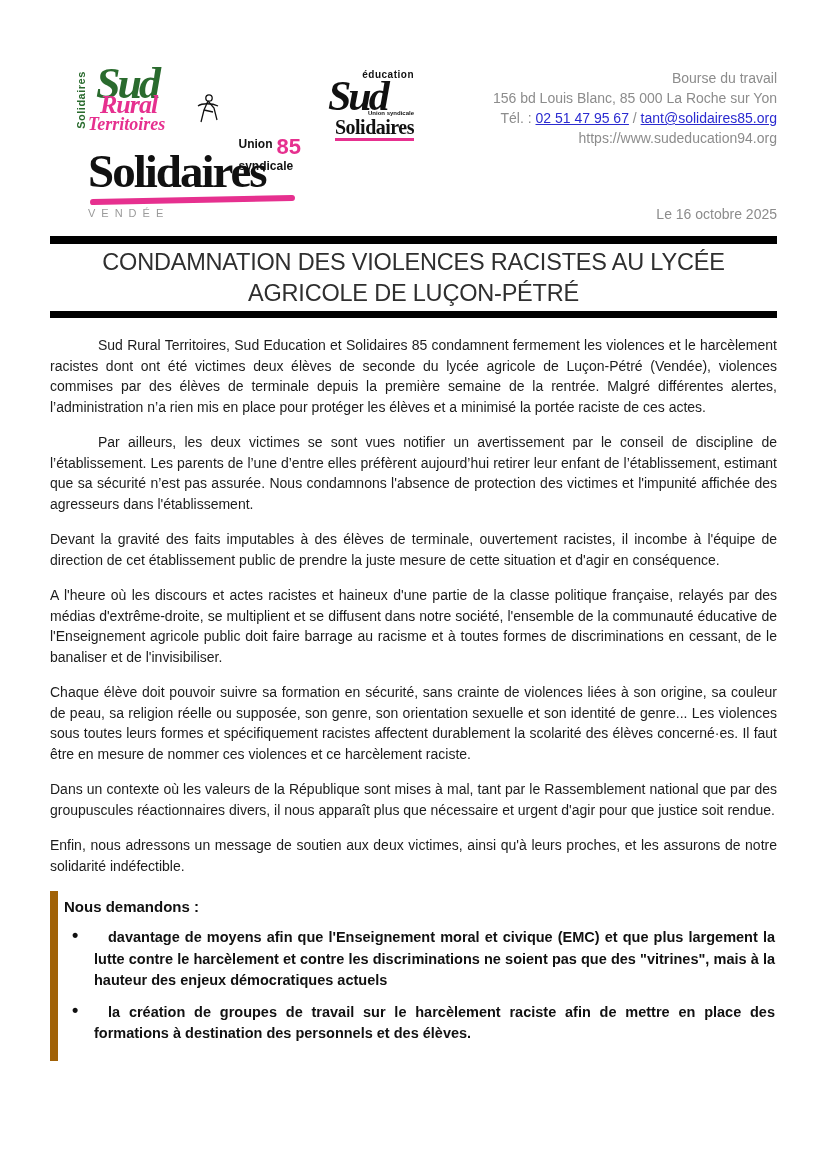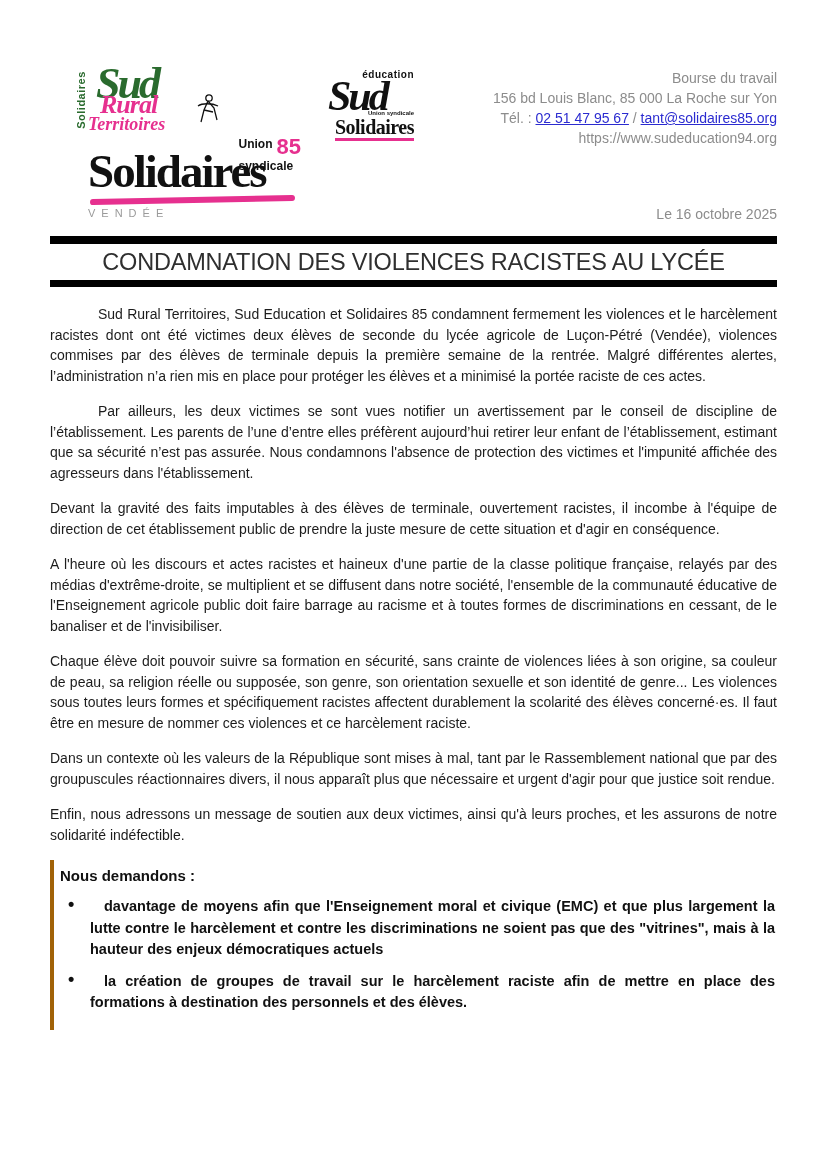--- a/index.html
+++ b/index.html
@@ -89,21 +89,21 @@
   .body-text { margin:17px 49px 0 50px; }
   .para {
     font-size:14px; line-height:20.5px; text-align:justify; color:#1c1c1c;
     margin-bottom:15px;
   }
   .para.indent { text-indent:48px; }
 
   
   .demands {
     margin:14px 49px 0 50px;
-    border-left:4px solid #a16207;
+    border-left:8px solid #a16207;
     padding:6px 2px 6px 6px;
   }
   .demands .heading { font-size:15px; font-weight:bold; color:#111; line-height:20px; margin-bottom:10px; }
   .demands ul { list-style:none; }
   .demands li {
     position:relative; padding-left:30px; margin-bottom:10px;
     font-size:14.5px; font-weight:bold; line-height:21.5px; text-align:justify; color:#111;
     text-indent:0;
   }
   .demands li .li-text { display:block; text-indent:14px; }
@@ -159,20 +159,21 @@
       <div class="line"><span>Tél. : </span><a href="#">02 51 47 95 67</a><span> / </span><a href="#">tant@solidaires85.org</a></div>
       <div class="line">https://www.sudeducation94.org</div>
     </div>
   </div>
 
   <div class="date-line">Le 16 octobre 2025</div>
 
   <div class="rule top"></div>
   <h1 class="doc-title">
     <span>CONDAMNATION DES VIOLENCES RACISTES AU LYCÉE</span><br>
+    <span>AGRICOLE DE LUÇON-PÉTRÉ</span>
   </h1>
   <div class="rule bottom"></div>
 
   <div class="body-text">
     <p class="para indent">Sud Rural Territoires, Sud Education et Solidaires 85 condamnent fermement les violences et le harcèlement racistes dont ont été victimes deux élèves de seconde du lycée agricole de Luçon-Pétré (Vendée), violences commises  par des élèves de terminale depuis la première semaine de la rentrée. Malgré différentes alertes, l’administration n’a rien mis en place pour protéger les élèves et a minimisé la portée raciste de ces actes.</p>
     <p class="para indent">Par ailleurs, les deux victimes se sont vues notifier un avertissement par le conseil de discipline de l’établissement. Les parents de l’une d’entre elles préfèrent aujourd’hui retirer leur enfant de l’établissement, estimant que sa sécurité n’est pas assurée. Nous condamnons l'absence de protection des victimes et l'impunité affichée des agresseurs dans l'établissement.</p>
     <p class="para">Devant la gravité des faits imputables à des élèves de terminale, ouvertement racistes, il incombe à l'équipe de direction de cet établissement public de prendre la juste mesure de cette situation et d'agir en conséquence.</p>
     <p class="para">A l'heure où les discours et actes racistes et haineux d'une partie de la classe politique française, relayés par des médias d'extrême-droite, se multiplient et se diffusent dans notre société, l'ensemble de la communauté éducative de l'Enseignement agricole public doit faire barrage au racisme et à toutes formes de discriminations en cessant, de le banaliser et de l'invisibiliser.</p>
     <p class="para">Chaque élève doit pouvoir suivre sa formation en sécurité, sans crainte de violences liées à son origine, sa couleur de peau, sa religion réelle ou supposée, son genre, son orientation sexuelle et son identité de genre... Les violences sous toutes leurs formes et spécifiquement racistes affectent durablement la scolarité des élèves concerné·es. Il faut être en mesure de nommer ces violences et ce harcèlement raciste.</p>
     <p class="para">Dans un contexte où les valeurs de la République sont mises à mal, tant par le Rassemblement national que par des groupuscules réactionnaires divers, il nous apparaît plus que nécessaire et urgent d'agir pour que justice soit rendue.</p>

